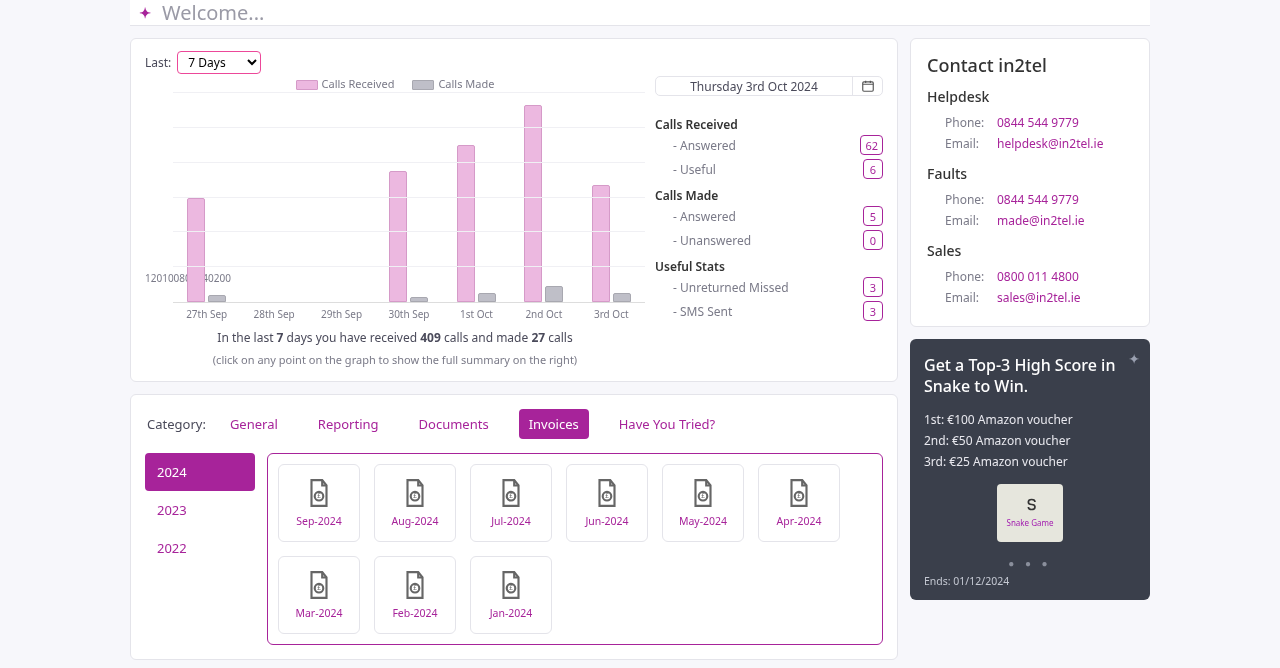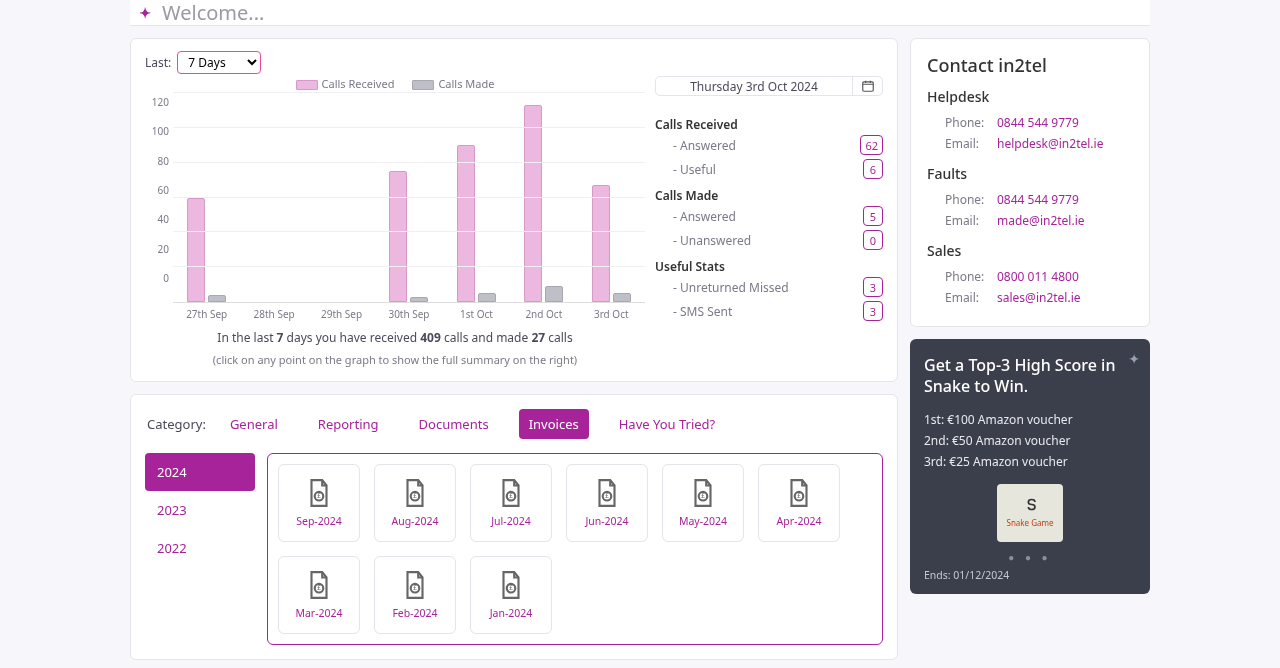--- a/index.html
+++ b/index.html
@@ -72,21 +72,21 @@
 
   
   .dash{padding:12px 14px 14px;}
   .dash-top{display:flex;align-items:center;gap:6px;font-size:12px;margin-bottom:2px;}
   select{font:inherit;border:1px solid #ec4899;border-radius:4px;padding:1px 18px 1px 6px;background:#fff;}
   .dash-grid{display:grid;grid-template-columns:500px 1fr;gap:10px;}
   .chart-wrap{display:flex;flex-direction:column;}
   .legend{display:flex;justify-content:center;gap:18px;font-size:11px;color:var(--muted);margin-bottom:2px;}
   .legend .sw{display:inline-block;width:22px;height:10px;vertical-align:middle;margin-right:4px;border-radius:1px;}
   .chart{position:relative;height:210px;display:flex;}
-  .yaxis{width:28px;display:flex;flex-direction:column;justify-content:space-between;align-items:flex-end;font-size:10px;color:var(--muted);padding:2px 4px 18px 0;}
+  .yaxis{width:28px;display:flex;flex-direction:row;justify-content:space-between;align-items:flex-end;font-size:10px;color:var(--muted);padding:2px 4px 18px 0;}
   .plot{flex:1;position:relative;border-bottom:1px solid #ddd;}
   .grid-line{position:absolute;left:0;right:0;border-top:1px solid #f0f0f4;}
   .bars{position:absolute;left:0;right:0;bottom:0;top:0;display:flex;}
   .day{flex:1;display:flex;align-items:flex-end;justify-content:center;gap:3px;}
   .bar{width:18px;border-radius:2px 2px 0 0;}
   .bar.recv{background:var(--pink-fill);border:1px solid #d59ac8;}
   .bar.made{background:var(--grey-fill);border:1px solid #a8a8b0;}
   .xaxis{display:flex;margin-left:28px;}
   .xaxis>div{flex:1;text-align:center;font-size:10px;color:var(--muted);padding-top:4px;}
   .chart-caption{text-align:center;font-size:12px;color:var(--text);margin-top:8px;}
@@ -120,21 +120,21 @@
   .contact h4{margin:10px 0 6px 0;font-size:14px;font-weight:500;color:#333;}
   .c-row{display:flex;gap:8px;font-size:12px;padding:2px 0 2px 18px;}
   .c-row .k{width:44px;color:var(--muted);}
   .c-row .v{color:var(--brand);}
 
   
   .promo{background:#3a3f4b;color:#e8e8ee;border:none;border-radius:6px;padding:16px 14px 12px;position:relative;}
   .promo .p-logo{position:absolute;right:10px;top:10px;color:#9aa0b0;font-size:14px;}
   .promo h4{margin:0 0 14px 0;font-size:16px;font-weight:500;color:#fff;line-height:1.3;}
   .promo .prize{font-size:12px;margin:4px 0;}
-  .promo .game-tile{width:66px;height:58px;background:#e6e6dd;border-radius:4px;margin:14px auto 8px;display:flex;flex-direction:column;align-items:center;justify-content:center;color:#c2410c;}
+  .promo .game-tile{width:66px;height:58px;background:#e6e6dd;border-radius:4px;margin:14px auto 14px;display:flex;flex-direction:column;align-items:center;justify-content:center;color:#a21caf;}
   .promo .dots{text-align:center;letter-spacing:4px;color:#8a8f9c;font-size:10px;}
   .promo .ends{font-size:10.5px;color:#c4c8d2;margin-top:4px;}
 </style>
 </head>
 <body>
 
 <div class="stage">
   <div class="page">
 
     <div class="topbar">

